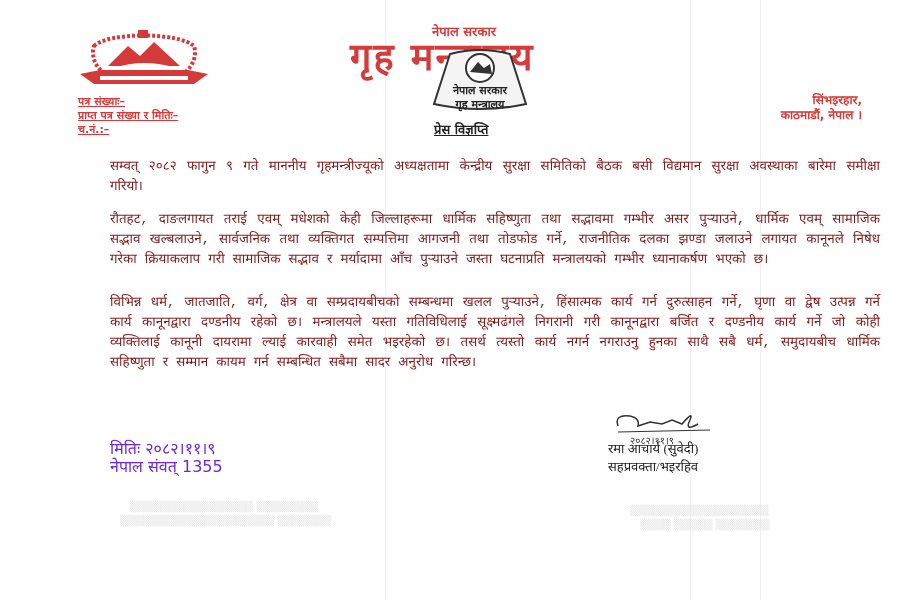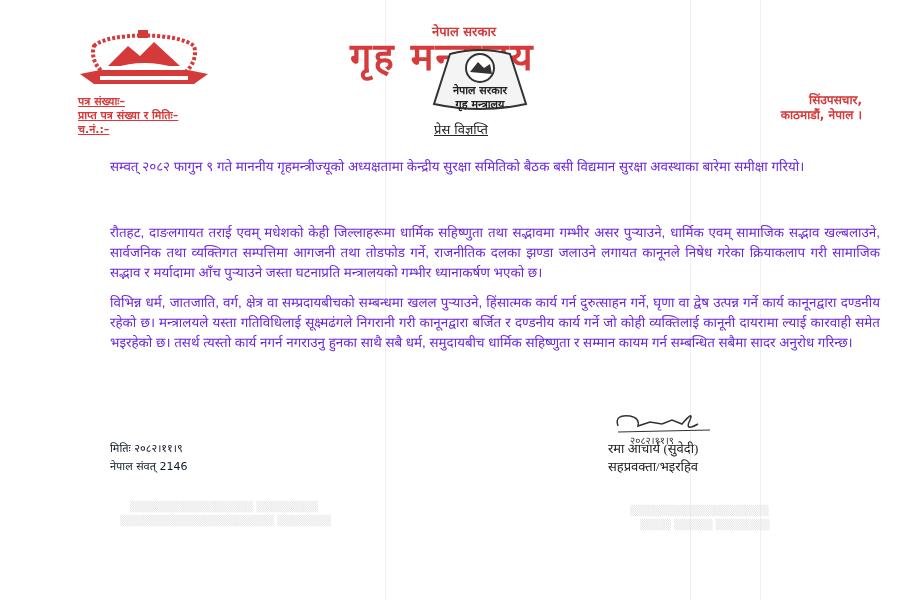--- a/index.html
+++ b/index.html
@@ -24,33 +24,33 @@
     color: #d63b3b; letter-spacing: 2px; line-height: 42px;
   }
   .stamp {
     position: absolute; left: 430px; top: 48px; width: 100px; height: 64px;
   }
 
   .ref { position: absolute; left: 78px; top: 95px; font-size: 11px; line-height: 14px; color: #d43a3a; font-weight: bold; text-decoration: underline; }
   .addr { position: absolute; right: 38px; top: 93px; font-size: 12px; line-height: 15px; color: #d43a3a; text-align: right; font-weight: bold; }
 
   .title {
-    position: absolute; left: 434px; top: 120px; font-size: 13px; font-weight: normal;
+    position: absolute; left: 434px; top: 120px; font-size: 13px; font-weight: bold;
     text-decoration: underline; color: #222;
   }
 
   .body {
     position: absolute; left: 110px; width: 770px; font-size: 13.4px; line-height: 20px;
-    text-align: justify; color: #6d28d9; font-family: Liberation Sans, sans-serif;
+    text-align: justify; color: #7f1d1d; font-family: Liberation Mono, monospace;
   }
   .p1 { top: 157px; }
-  .p2 { top: 223px; }
+  .p2 { top: 210px; }
   .p3 { top: 293px; }
 
-  .date { position: absolute; left: 110px; top: 440px; font-size: 11px; line-height: 18px; color: #0f172a; }
+  .date { position: absolute; left: 110px; top: 440px; font-size: 16px; line-height: 18px; color: #6d28d9; }
   .sign { position: absolute; left: 610px; top: 408px; width: 120px; height: 40px; }
   .signer { position: absolute; left: 608px; top: 440px; font-size: 13px; line-height: 18px; color: #222; font-family: Liberation Serif, serif; }
 </style>
 </head>
 <body>
 
 <div class="page">
 
   <div class="vline" style="left:385px"></div>
   <div class="vline" style="left:690px"></div>
@@ -82,33 +82,33 @@
     <text x="50" y="60" font-size="11" font-weight="bold" text-anchor="middle" fill="#222" font-family="DejaVu Sans, sans-serif">गृह मन्त्रालय</text>
   </svg>
 
   <div class="ref">
     <div>पत्र संख्याः–</div>
     <div>प्राप्त पत्र संख्या र मितिः–</div>
     <div>च.नं.:–</div>
   </div>
 
   <div class="addr">
-    <div>सिंउपसचार,</div>
+    <div>सिंभइरहार,</div>
     <div>काठमाडौं, नेपाल ।</div>
   </div>
 
   <div class="title">प्रेस विज्ञप्ति</div>
 
   <div class="body p1">सम्वत् २०८२ फागुन ९ गते माननीय गृहमन्त्रीज्यूको अध्यक्षतामा केन्द्रीय सुरक्षा समितिको बैठक बसी विद्यमान सुरक्षा अवस्थाका बारेमा समीक्षा गरियो।</div>
   <div class="body p2">रौतहट, दाङलगायत तराई एवम् मधेशको केही जिल्लाहरूमा धार्मिक सहिष्णुता तथा सद्भावमा गम्भीर असर पुऱ्याउने, धार्मिक एवम् सामाजिक सद्भाव खल्बलाउने, सार्वजनिक तथा व्यक्तिगत सम्पत्तिमा आगजनी तथा तोडफोड गर्ने, राजनीतिक दलका झण्डा जलाउने लगायत कानूनले निषेध गरेका क्रियाकलाप गरी सामाजिक सद्भाव र मर्यादामा आँच पुऱ्याउने जस्ता घटनाप्रति मन्त्रालयको गम्भीर ध्यानाकर्षण भएको छ।</div>
   <div class="body p3">विभिन्न धर्म, जातजाति, वर्ग, क्षेत्र वा सम्प्रदायबीचको सम्बन्धमा खलल पुऱ्याउने, हिंसात्मक कार्य गर्न दुरुत्साहन गर्ने, घृणा वा द्वेष उत्पन्न गर्ने कार्य कानूनद्वारा दण्डनीय रहेको छ। मन्त्रालयले यस्ता गतिविधिलाई सूक्ष्मढंगले निगरानी गरी कानूनद्वारा बर्जित र दण्डनीय कार्य गर्ने जो कोही व्यक्तिलाई कानूनी दायरामा ल्याई कारवाही समेत भइरहेको छ। तसर्थ त्यस्तो कार्य नगर्न नगराउनु हुनका साथै सबै धर्म, समुदायबीच धार्मिक सहिष्णुता र सम्मान कायम गर्न सम्बन्धित सबैमा सादर अनुरोध गरिन्छ।</div>
 
   <div class="date">
     <div>मितिः २०८२।११।९</div>
-    <div>नेपाल संवत् 2146</div>
+    <div>नेपाल संवत् 1355</div>
   </div>
 
   <svg class="sign" viewBox="0 0 120 40">
     <path d="M8 18 Q4 6 20 8 Q30 10 28 18 L40 14 L52 16 L62 12 L72 16 Q84 2 80 12 Q74 24 88 16" fill="none" stroke="#333" stroke-width="1.5"></path>
     <line x1="8" y1="24" x2="100" y2="22" stroke="#333" stroke-width="1.2"></line>
     <text x="20" y="36" font-size="10" fill="#333" font-family="DejaVu Sans, sans-serif">२०८२।११।९</text>
   </svg>
 
   <div class="signer">
     <div>रमा आचार्य (सुवेदी)</div>

